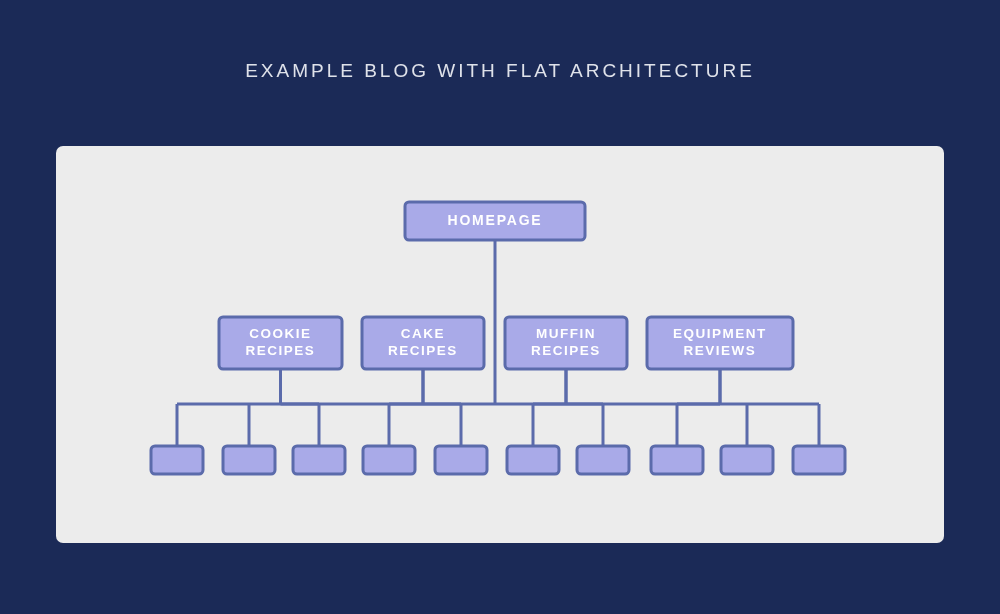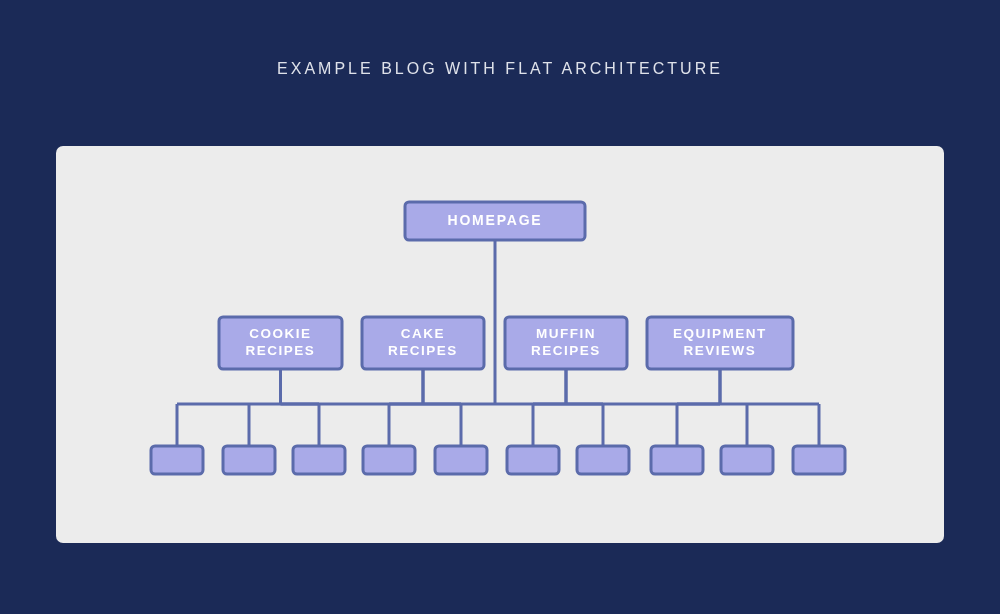--- a/index.html
+++ b/index.html
@@ -14,21 +14,21 @@
     overflow: hidden;
     position: relative;
   }
   #page-title {
     position: absolute;
     top: 60px;
     left: 0;
     width: 1000px;
     text-align: center;
     color: #dfe2ea;
-    font-size: 16px;
+    font-size: 19px;
     font-weight: 500;
     letter-spacing: 3.0px;
     text-transform: uppercase;
     white-space: nowrap;
   }
   #diagram-panel {
     position: absolute;
     left: 56px;
     top: 146px;
     width: 888px;

